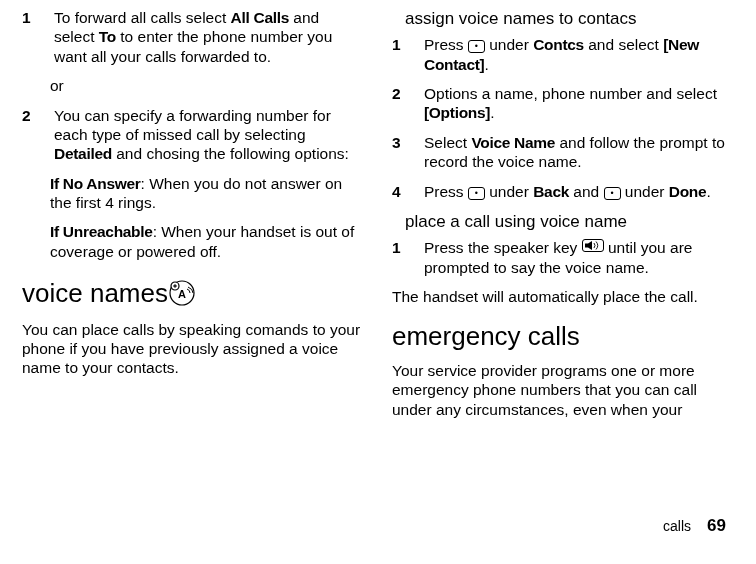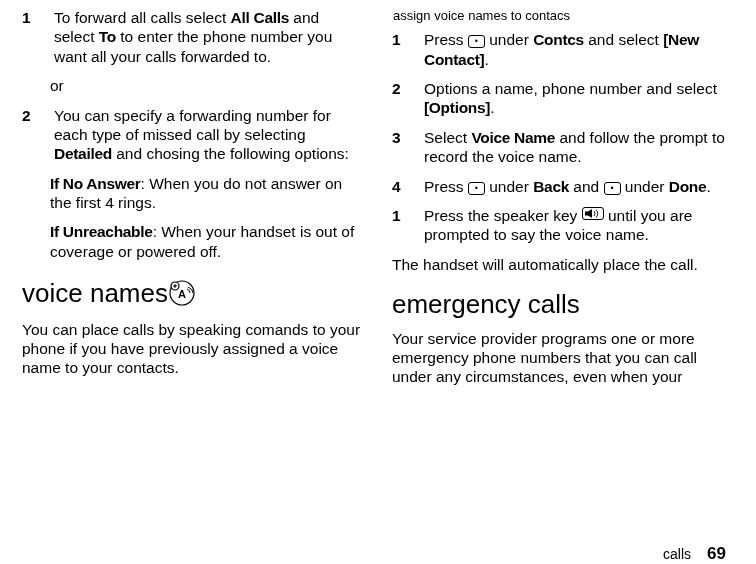--- a/index.html
+++ b/index.html
@@ -39,23 +39,23 @@
     margin-left:28px;
     margin-bottom:10px;
   }
   .h2{
     font-size:26px;
     font-weight:normal;
     margin:14px 0 8px 0;
     letter-spacing:0px;
   }
   .h3{
-    font-size:13px;
+    font-size:17px;
     font-weight:normal;
-    margin:10px 0 6px 1px;
+    margin:10px 0 6px 13px;
   }
   .para{
     margin:6px 0 10px 0;
   }
   .condensed{
     font-family:"Arial Narrow", Arial, sans-serif;
     font-stretch:condensed;
     font-weight:bold;
     letter-spacing:-0.3px;
   }
@@ -77,21 +77,21 @@
     border-radius:3px;
     width:20px;
     height:11px;
     vertical-align:1px;
     position:relative;
   }
   .speaker-key svg{position:absolute;left:1px;top:0;}
   .footer{
     position:absolute;
     right:30px;
-    bottom:0;
+    bottom:28px;
     font-size:14px;
   }
   .footer .pn{
     font-weight:bold;
     font-size:17px;
     margin-left:16px;
   }
   .va-icon{
     float:right;
     margin-top:4px;
@@ -177,20 +177,21 @@
       </div>
     </div>
 
     <div class="step">
       <div class="step-num">4</div>
       <div class="step-body">
         <span>Press </span><span class="key">•</span><span> under </span><span class="condensed">Back</span><span> and </span><span class="key">•</span><span> under </span><span class="condensed">Done</span><span>.</span>
       </div>
     </div>
 
+    <div class="h3">place a call using voice name</div>
 
     <div class="step">
       <div class="step-num">1</div>
       <div class="step-body">
         <span>Press the speaker key </span><span class="speaker-key"><svg width="18" height="11" viewBox="0 0 18 11">
               <rect x="1" y="3.5" width="3" height="4" fill="#000"></rect>
               <polygon points="4,3.5 8,1 8,10 4,7.5" fill="#000"></polygon>
               <path d="M10 3 q2 2.5 0 5" fill="none" stroke="#000" stroke-width="0.9"></path>
               <path d="M12 1.5 q3.5 4 0 8" fill="none" stroke="#000" stroke-width="0.9"></path>
             </svg></span><span> until you are prompted to say the voice name.</span>

